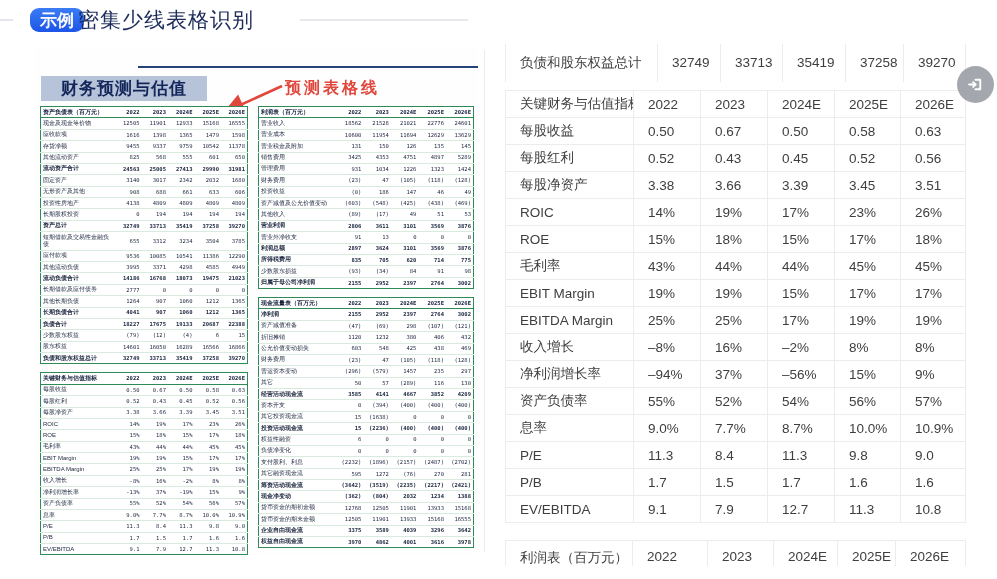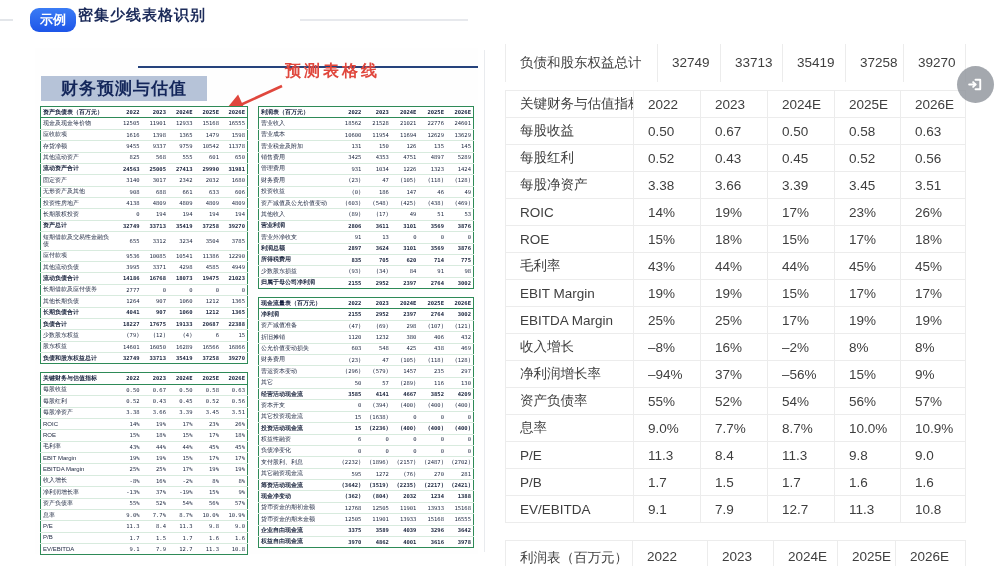--- a/index.html
+++ b/index.html
@@ -3,29 +3,29 @@
 <meta charset="utf-8">
 <style>
   html,body{margin:0;padding:0;background:#fff;}
   body{width:997px;height:579px;position:relative;overflow:hidden;
        font-family:"Liberation Sans","DejaVu Sans",sans-serif;color:#333;}
   
   .hdr{position:absolute;left:0;top:8px;width:997px;height:32px;}
   .hdr-tick{position:absolute;left:0;top:11px;width:13px;height:2px;background:#e3e6ea;}
   .hdr-rule{position:absolute;left:300px;top:11px;width:168px;height:2px;background:#e7e9ed;}
   .badge{position:absolute;left:30px;top:0;height:24px;padding:0 10px;border-radius:9px;
-         background:linear-gradient(180deg,#3b7cf5,#1d55e8);color:#fff;font-size:13px;
+         background:linear-gradient(180deg,#3b7cf5,#1d55e8);color:#fff;font-size:17px;
          font-weight:700;display:flex;align-items:center;}
-  .title{position:absolute;left:78px;top:-2px;font-size:15px;font-weight:700;color:#1c2b5a;letter-spacing:1px;}
+  .title{position:absolute;left:78px;top:-2px;font-size:21px;font-weight:400;color:#1c2b5a;letter-spacing:1px;}
   
   #doc{position:absolute;left:35px;top:48px;width:443px;height:506px;background:#fefefe;}
   .doc-topline{position:absolute;left:103px;top:18px;right:0;height:2px;background:#26437c;}
   .doc-title{position:absolute;left:6px;top:28px;font-size:17px;font-weight:700;color:#13265a;
              background:#b6c3d8;padding:1px 20px;letter-spacing:1px;}
-  .annot{position:absolute;left:250px;top:13px;color:#e0473d;font-size:16px;font-weight:700;letter-spacing:3px;}
+  .annot{position:absolute;left:250px;top:30px;color:#e0473d;font-size:16px;font-weight:700;letter-spacing:3px;}
   .annot-arrow{position:absolute;left:150px;top:34px;width:115px;height:45px;}
   .doc-cols{position:absolute;left:5px;right:4px;top:58px;display:flex;gap:10px;}
   .doc-col-l{width:208px;flex:none;}
   .doc-col-r{flex:1;}
   .mini{width:100%;border-collapse:collapse;border:1px solid #2e8a57;background:#fff;}
   .mini td{font-size:6px;color:#222c44;padding:1.6px 2px;border-bottom:1px solid #d8ebde;
            line-height:1.2;vertical-align:middle;}
   .mini tr:last-child td{border-bottom:none;}
   .mini tr.hd td{font-weight:700;color:#15203d;border-bottom:1px solid #2e8a57;}
   .mini td.num{text-align:right;font-family:"DejaVu Sans Mono",monospace;font-size:5.5px;white-space:nowrap;}

